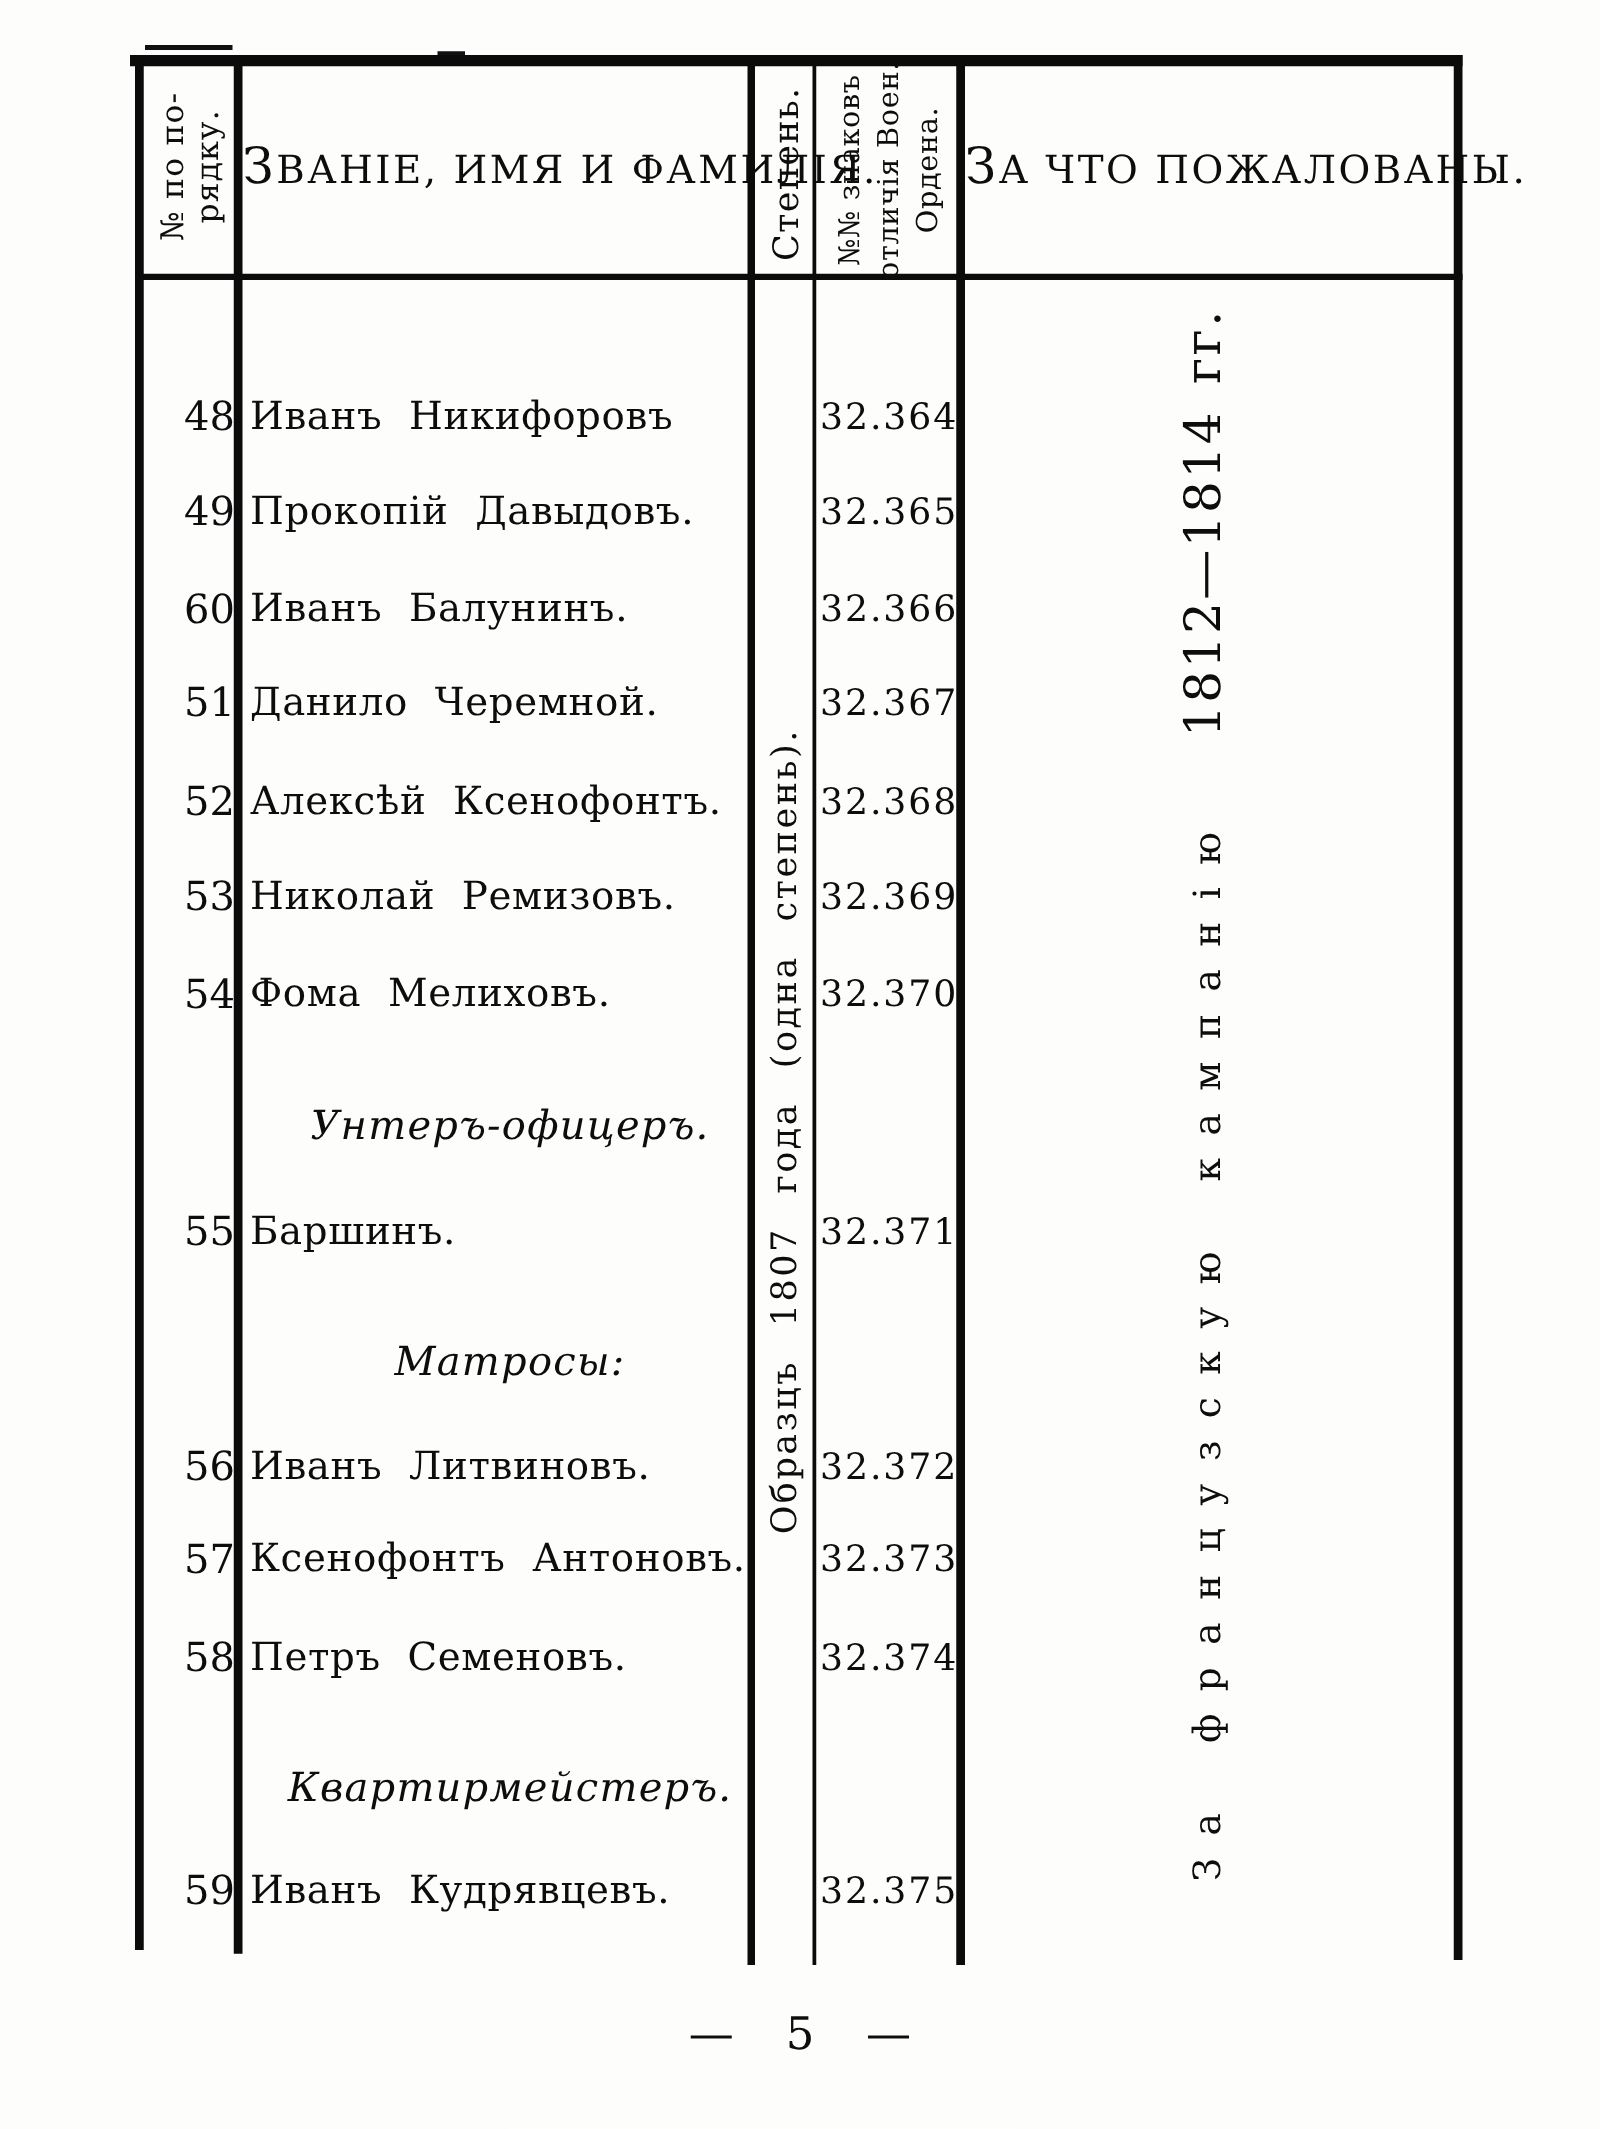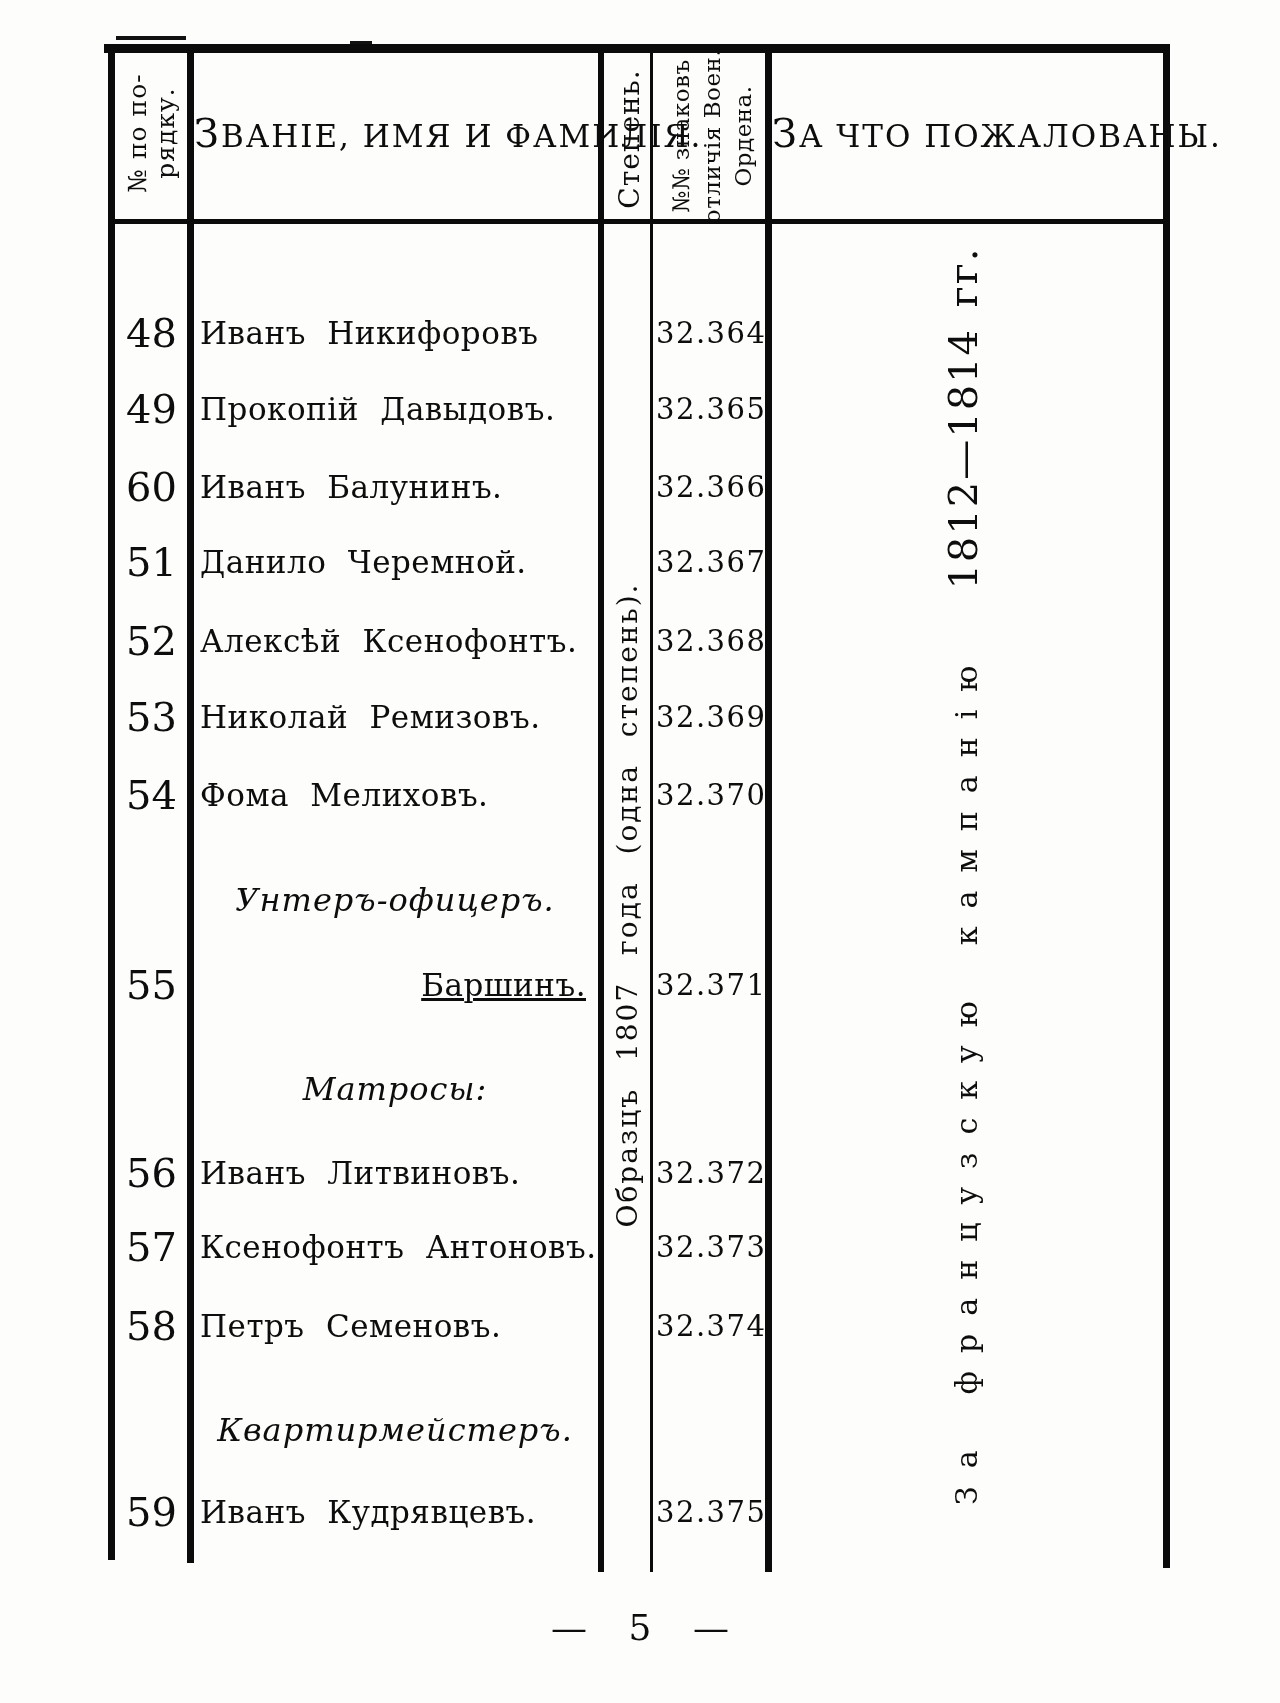--- a/index.html
+++ b/index.html
@@ -27,24 +27,24 @@
     position:absolute; text-align:center;
     transform:translate(-50%,-50%) rotate(-90deg);
   }
   .hdr-index { font-size:25px; line-height:28px; letter-spacing:1px; width:170px; }
   .hdr-degree { font-size:28px; letter-spacing:1px; width:160px; }
   .hdr-badge { font-size:23px; line-height:31px; letter-spacing:0.5px; width:175px; }
 
   
   .row { position:absolute; left:0; width:1280px; height:0; }
   .cell { position:absolute; top:0; line-height:42px; }
-  .cell.num  { left:126px; width:62px; text-align:left; font-size:40px; }
+  .cell.num  { left:126px; width:62px; text-align:right; font-size:32px; }
   .cell.name { left:200px; width:386px; font-size:31px; letter-spacing:0.5px; word-spacing:11px; white-space:nowrap; }
-  .cell.name.center { text-align:right;text-decoration:underline; }
-  .cell.section { left:194px; width:402px; text-align:center; font-style:italic; font-size:32px; letter-spacing:1px; }
+  .cell.name.center { text-align:left; }
+  .cell.section { left:194px; width:402px; text-align:center; font-style:italic; font-size:32px; letter-spacing:1px;padding-left:13px; }
   .cell.badge { left:656px; width:110px; text-align:center; font-size:29px; letter-spacing:1.5px; }
 
   
   .degree-note { font-size:28px; letter-spacing:2px; word-spacing:16px; width:700px; }
   .reason-note { width:1220px; }
   .reason-note .campaign { font-size:30px; letter-spacing:0.6em; word-spacing:0.35em; margin-right:58px; }
   .reason-note .years { font-size:40px; letter-spacing:2px; word-spacing:6px; }
 
   
   .footer {

